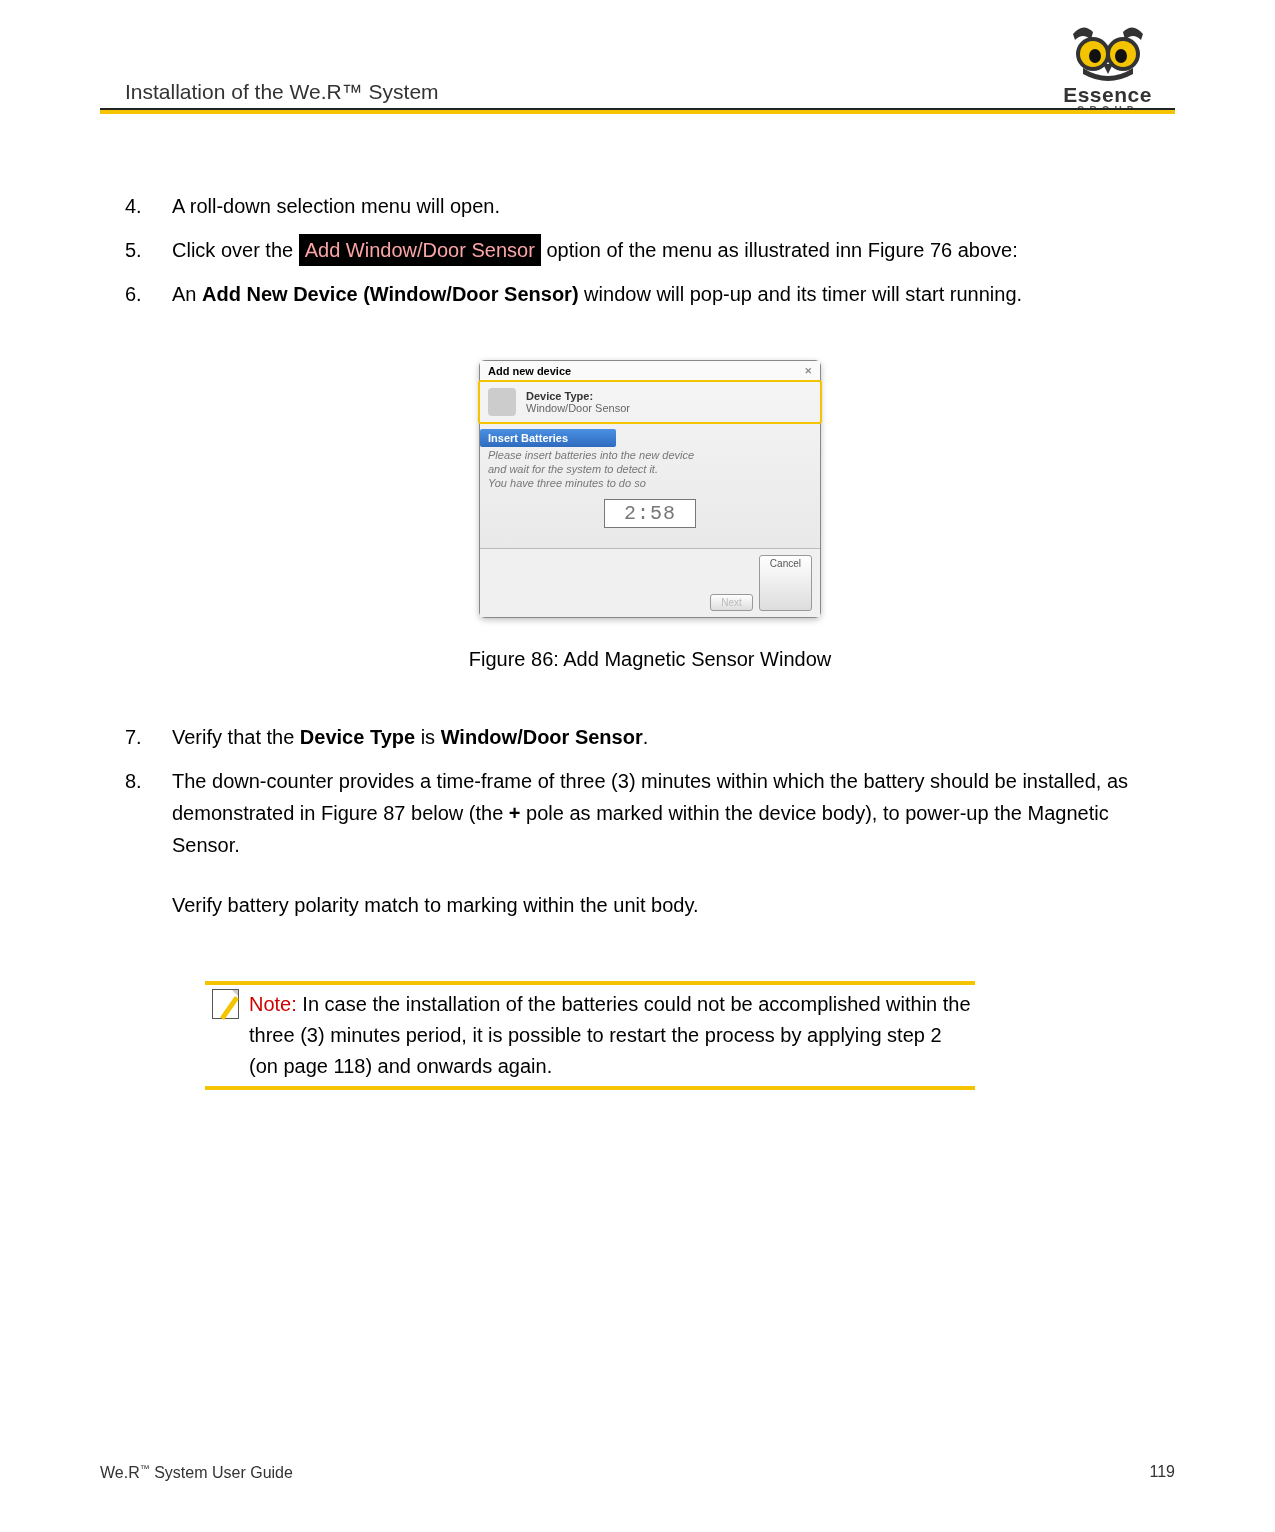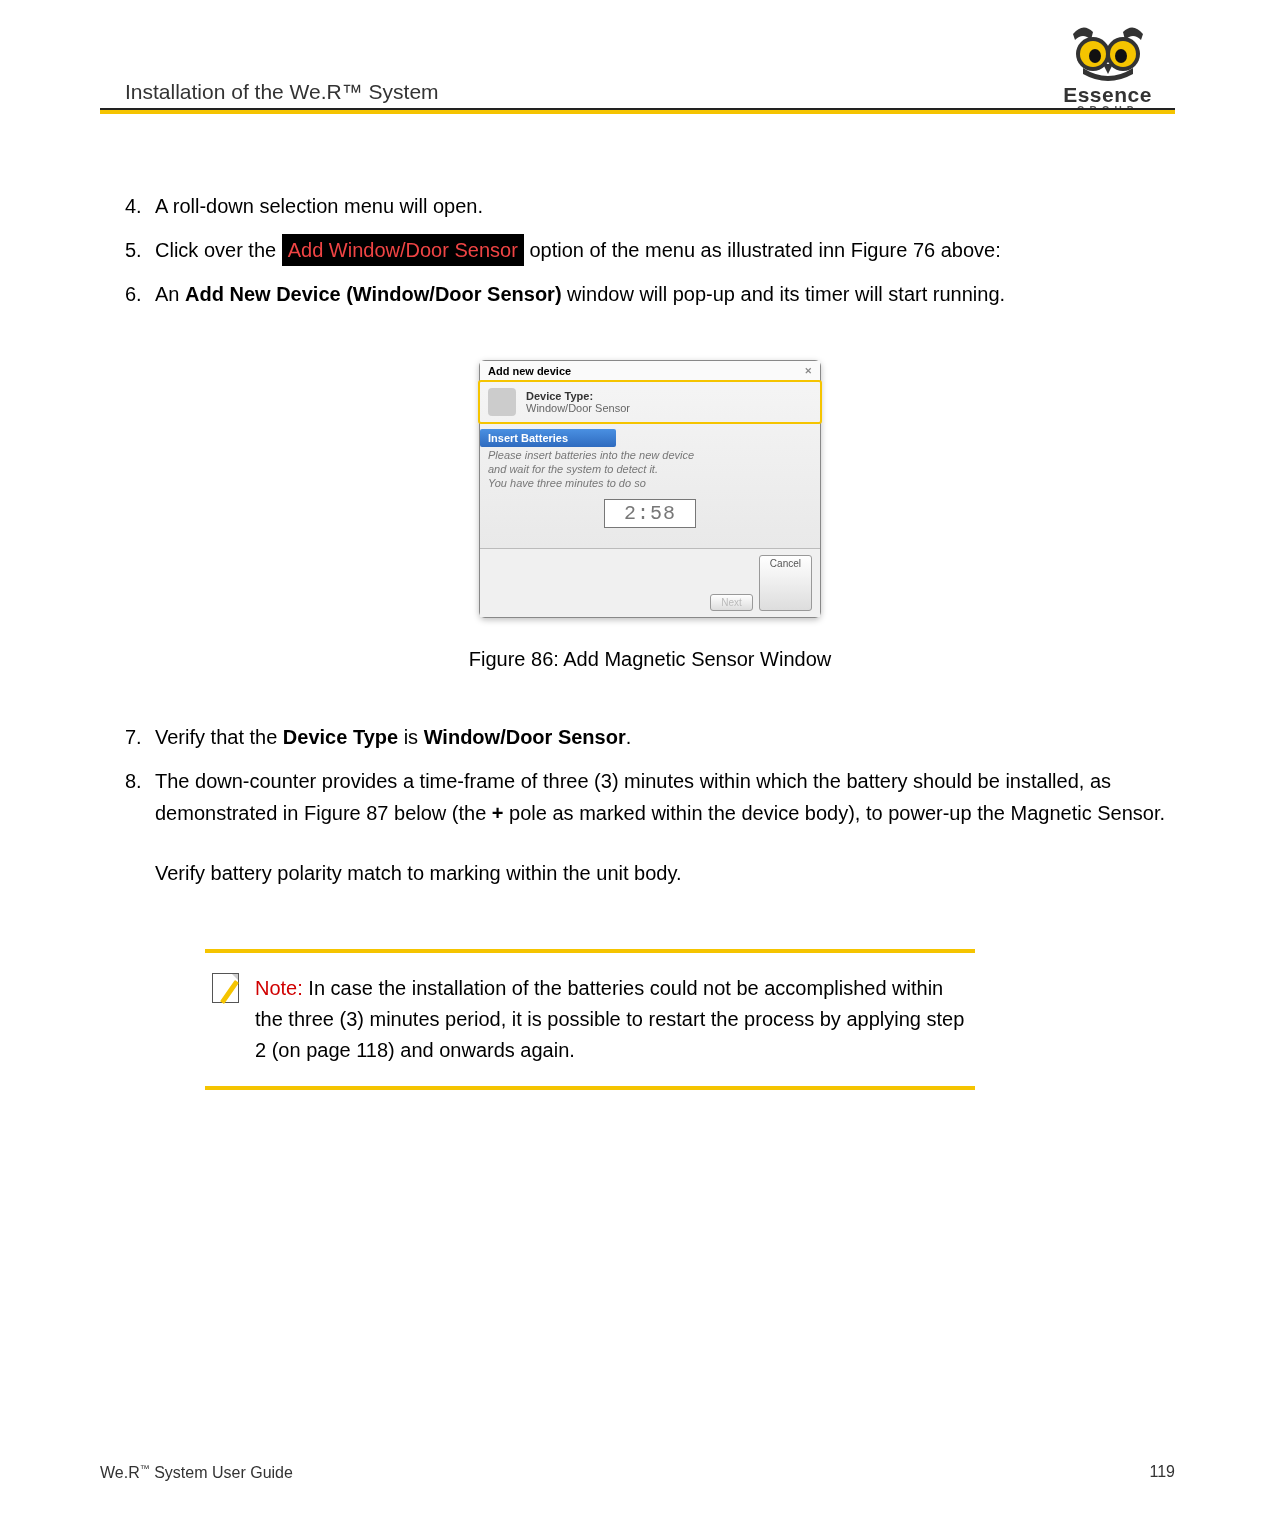--- a/index.html
+++ b/index.html
@@ -67,24 +67,25 @@
     ol.steps > li {
       display: flex;
       margin-bottom: 12px;
     }
     ol.steps > li .num {
       width: 30px;
       flex: 0 0 30px;
     }
     ol.steps > li .txt {
       flex: 1;
+      margin-left: 17px;
     }
     .black-chip {
       background: #000;
-      color: #ef4444;
+      color: #fca5a5;
       padding: 0 6px;
       display: inline-block;
     }
     .bold {font-weight: 700;}
 
     .figure-wrap{
       text-align:center;
       margin:50px 0 30px 0;
     }
     .dialog{
@@ -118,21 +119,21 @@
       text-align:center;
       font-size:20px;
       margin:30px 0 50px 0;
     }
 
     .note-block{
       margin:60px 0 0 80px;
       width:770px;
     }
     .note-rule{height:4px;background:#f5c400;}
-    .note-inner{display:flex;gap:14px;padding:20px 4px;}
+    .note-inner{display:flex;gap:8px;padding:4px 4px;}
     .note-icon{width:32px;height:32px;position:relative;flex:0 0 32px;}
     .note-icon .sheet{width:25px;height:28px;background:#fff;border:1px solid #555;position:absolute;top:0;left:3px;}
     .note-icon .sheet::before{content:"";position:absolute;top:0;right:0;width:0;height:0;border-left:6px solid #fff;border-top:6px solid #ccc;}
     .note-icon .pencil{position:absolute;width:5px;height:26px;background:#f5c400;transform:rotate(35deg);left:18px;top:6px;border-radius:1px;}
     .note-text{font-size:20px;line-height:1.55;}
     .red{color:#d00000;}
 
     .footer{
       position:absolute;
       bottom:50px;

